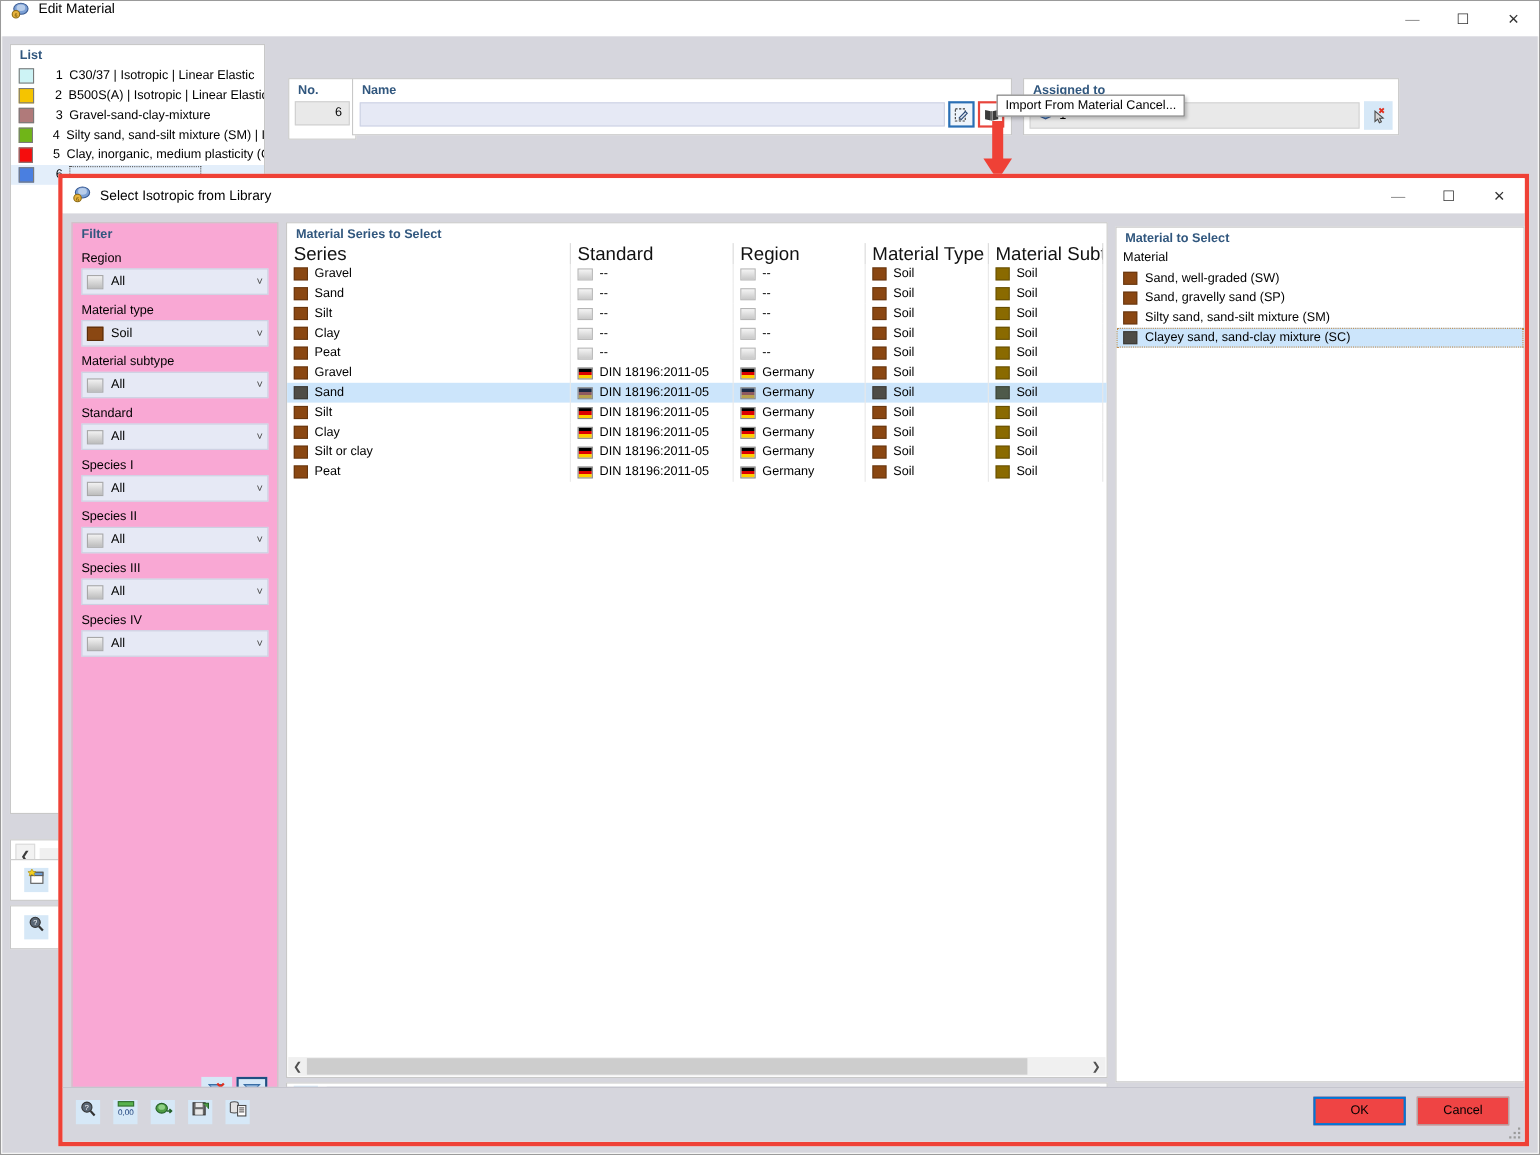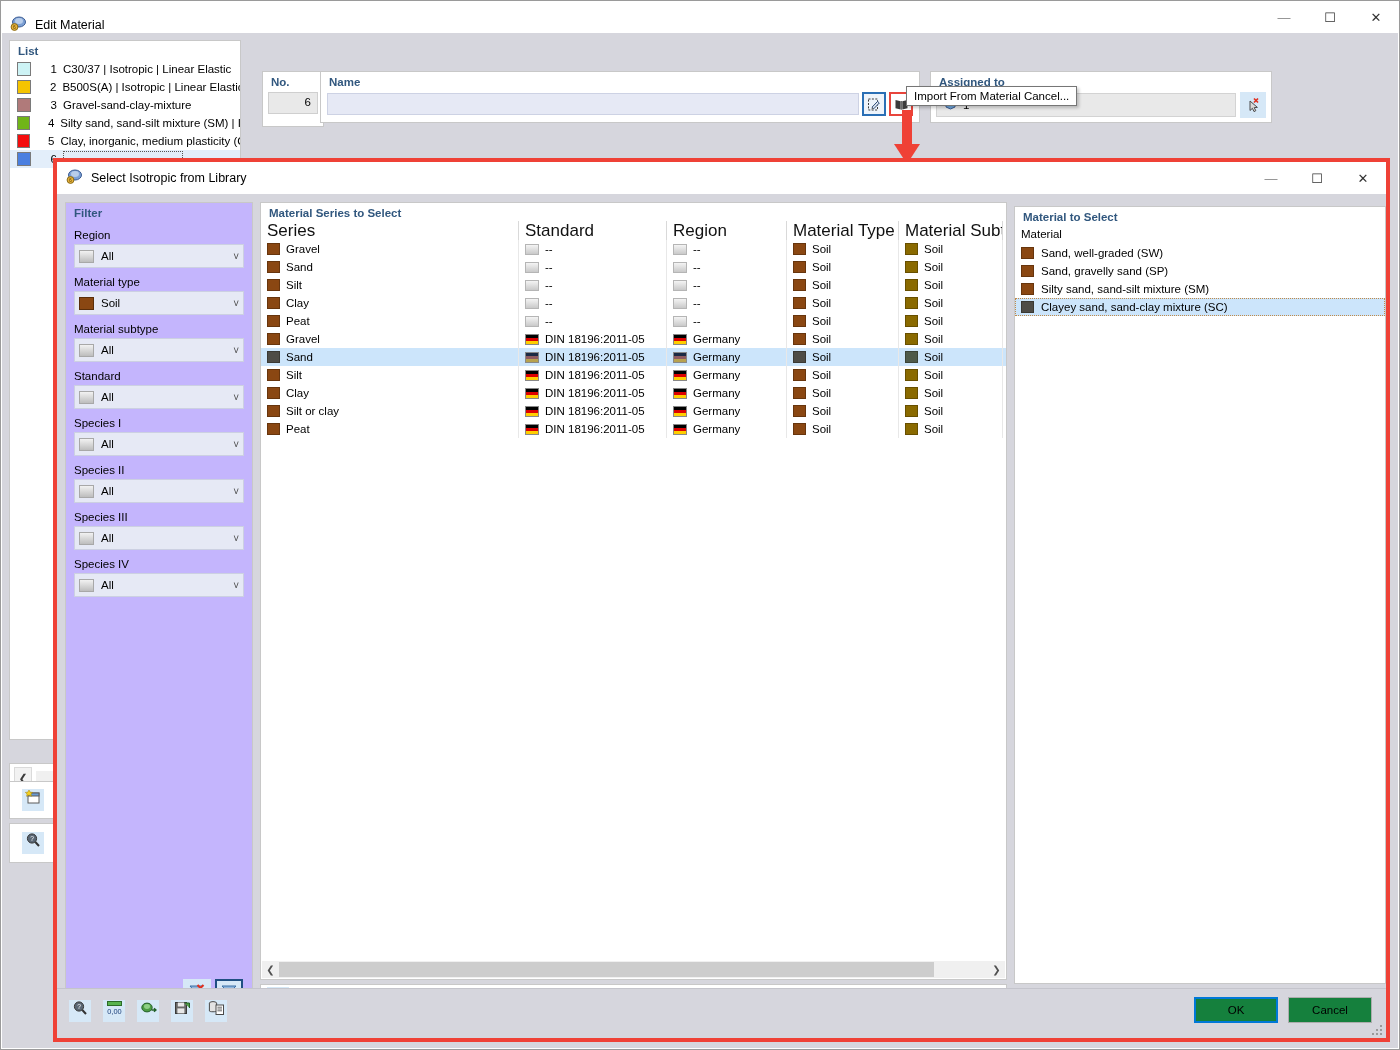--- a/index.html
+++ b/index.html
@@ -14,21 +14,21 @@
   }
 
   
   #edit-material-window {
     position: absolute; left: 0; top: 0; width: 1400px; height: 1050px;
     background: #ffffff;
     border: 1px solid #9a9a9a;
   }
   .titlebar {
     height: 32px; background: #ffffff;
-    display: flex; align-items: flex-end;
+    display: flex; align-items: flex-start;
     border-bottom: 1px solid #ffffff;
     position: relative;
   }
   .titlebar .tb-icon { margin-left: 9px; margin-right: 8px; width: 17px; height: 17px; position: relative; }
   .titlebar .tb-title { font-size: 12.5px; color: #000; }
   .win-controls { position: absolute; right: 0; top: 0; height: 32px; display: flex; }
   .win-btn {
     width: 46px; height: 32px; display: flex; align-items: center; justify-content: center;
     font-size: 13px; color: #333; background: transparent;
   }
@@ -156,21 +156,21 @@
     flex: 0 0 32px;
   }
   .dlg-titlebar .tb-title { font-size: 12.5px; }
   .dlg-body {
     flex: 1; background: #d6d6dd; position: relative;
   }
 
   
   #filter-group {
     position: absolute; left: 8px; top: 8px; width: 188px; height: 808px;
-    background: #c4b5fd; border: 1px solid #c8c8c8;
+    background: #f9a8d4; border: 1px solid #c8c8c8;
   }
   .filter-field { margin: 0 8px; }
   .filter-label { font-size: 11.5px; color: #000; margin: 8px 0 3px 0; }
   .combo {
     height: 24px; background: #e6e9f5; border: 1px solid #ccd0e2;
     display: flex; align-items: center; padding: 0 4px; gap: 7px;
   }
   .combo .cbsw { width: 15px; height: 13px; }
   .combo .cbtext { flex: 1; font-size: 11.5px; }
   .combo .caret { color: #4a4a4a; font-size: 10px; }
@@ -245,21 +245,21 @@
     font-size: 11.5px; color: #707070; padding-left: 6px; line-height: 19px;
   }
 
   
   .dlg-footer {
     flex: 0 0 50px; background: #d6d6dd; position: relative; border-top: 1px solid #c4c4cc;
   }
   .footer-tools { position: absolute; left: 12px; top: 11px; display: flex; gap: 12px; }
   .footer-btns { position: absolute; right: 14px; top: 8px; display: flex; gap: 10px; }
   .btn {
-    width: 84px; height: 26px; background: #15803d; border: 1px solid #adadad;
+    width: 84px; height: 26px; background: #ef4444; border: 1px solid #adadad;
     display: flex; align-items: center; justify-content: center; font-size: 11.5px; color: #000;
   }
   .btn.primary { border: 2px solid #0078d7; }
   .grip { position: absolute; right: 4px; bottom: 3px; width: 12px; height: 12px; }
   .grip i { position: absolute; width: 2px; height: 2px; background: #9a9a9a; }
 </style>
 </head>
 <body>
 
 <div id="edit-material-window">

